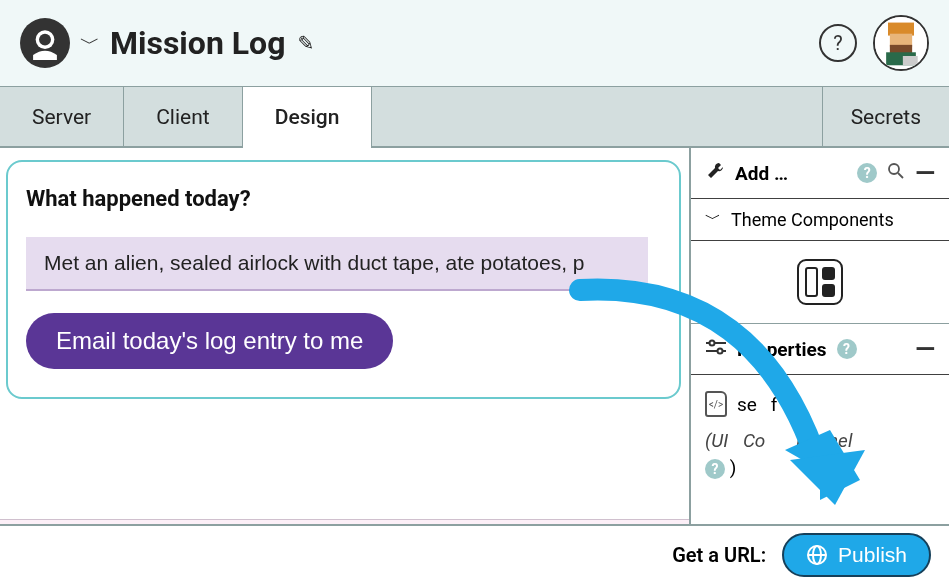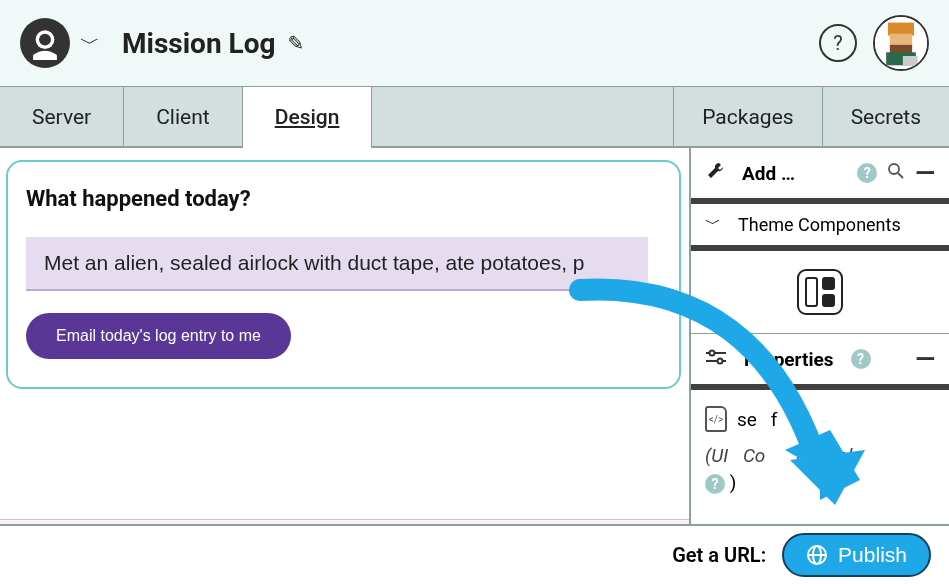--- a/index.html
+++ b/index.html
@@ -33,23 +33,23 @@
   display: flex;
   align-items: center;
   justify-content: center;
 }
 .logo svg { width: 34px; height: 34px; }
 .chevron-down {
   font-size: 20px;
   color: #333;
 }
 .title {
-  font-size: 28px;
+  font-size: 32px;
   font-weight: 700;
-  margin-left: 22px;
+  margin-left: 10px;
   color: #222;
 }
 .edit-icon {
   margin-left: 12px;
   font-size: 20px;
   color: #222;
 }
 .header-right {
   margin-left: auto;
   display: flex;
@@ -93,21 +93,20 @@
   align-items: center;
   font-size: 21px;
   color: #222;
   border-right: 1px solid #8ca0a0;
   cursor: pointer;
 }
 .tab.active {
   background: #fff;
   font-weight: 500;
   position: relative;
-  text-decoration: underline;
 }
 .tab.active::after {
   content: "";
   position: absolute;
   bottom: -2px;
   left: 0;
   right: 0;
   height: 2px;
   background: #fff;
 }
@@ -149,21 +148,21 @@
   color: #222;
   margin-bottom: 22px;
   margin-top: 6px;
 }
 .form-btn {
   background: #5a3696;
   color: #fff;
   border: none;
   border-radius: 28px;
   padding: 14px 30px;
-  font-size: 16px;
+  font-size: 24px;
   cursor: pointer;
 }
 .canvas-footer {
   position: absolute;
   bottom: -42px;
   left: 0;
   right: 0;
   display: flex;
   justify-content: center;
   background: #fceff7;
@@ -198,25 +197,25 @@
 
 
 .sidebar {
   width: 260px;
   border-left: 2px solid #8ca0a0;
   background: #fff;
   display: flex;
   flex-direction: column;
 }
 .side-section {
-  border-bottom: 6px solid #404040;
+  border-bottom: 1px solid #404040;
   padding: 10px 14px;
   display: flex;
   align-items: center;
-  gap: 17px;
+  gap: 10px;
 }
 .side-title {
   font-weight: 700;
   font-size: 19px;
 }
 .side-icons {
   margin-left: auto;
   display: flex;
   gap: 10px;
   align-items: center;
@@ -367,21 +366,20 @@
       </svg>
     </div>
   </div>
 </div>
 
 <div class="tabs">
   <div class="tab">Server</div>
   <div class="tab">Client</div>
   <div class="tab active">Design</div>
   <div class="tabs-spacer"></div>
-  <div class="tab tab-right">Packages</div>
   <div class="tab tab-right" style="border-right:none">Secrets</div>
 </div>
 
 <div class="main">
   <div class="canvas">
     <div class="form-card">
       <div class="form-label">What happened today?</div>
       <input class="form-input" value="Met an alien, sealed airlock with duct tape, ate potatoes, p" style="">
       <button class="form-btn">Email today's log entry to me</button>
     </div>

